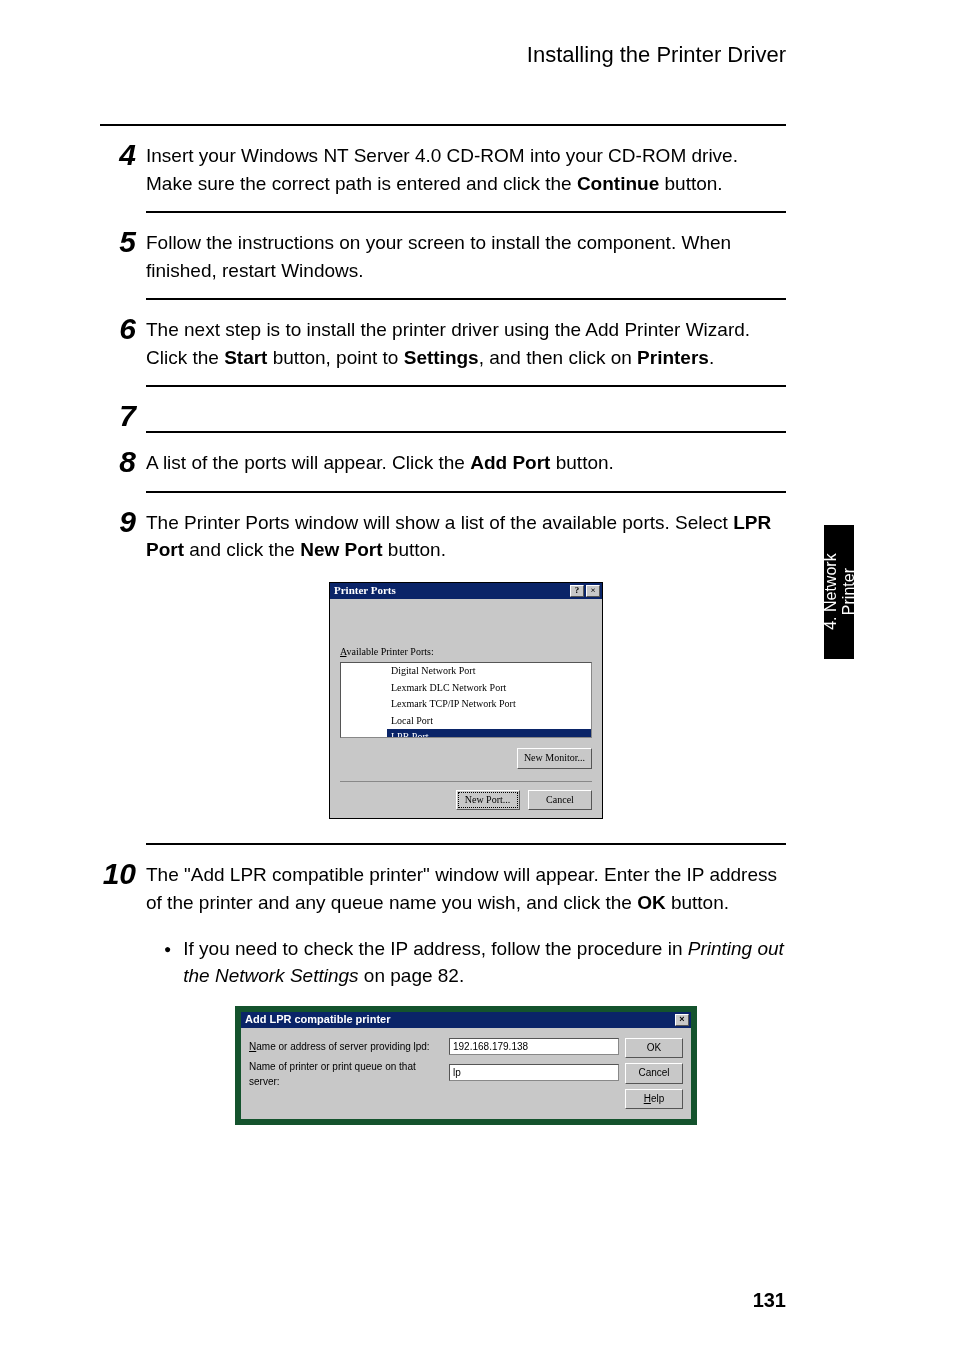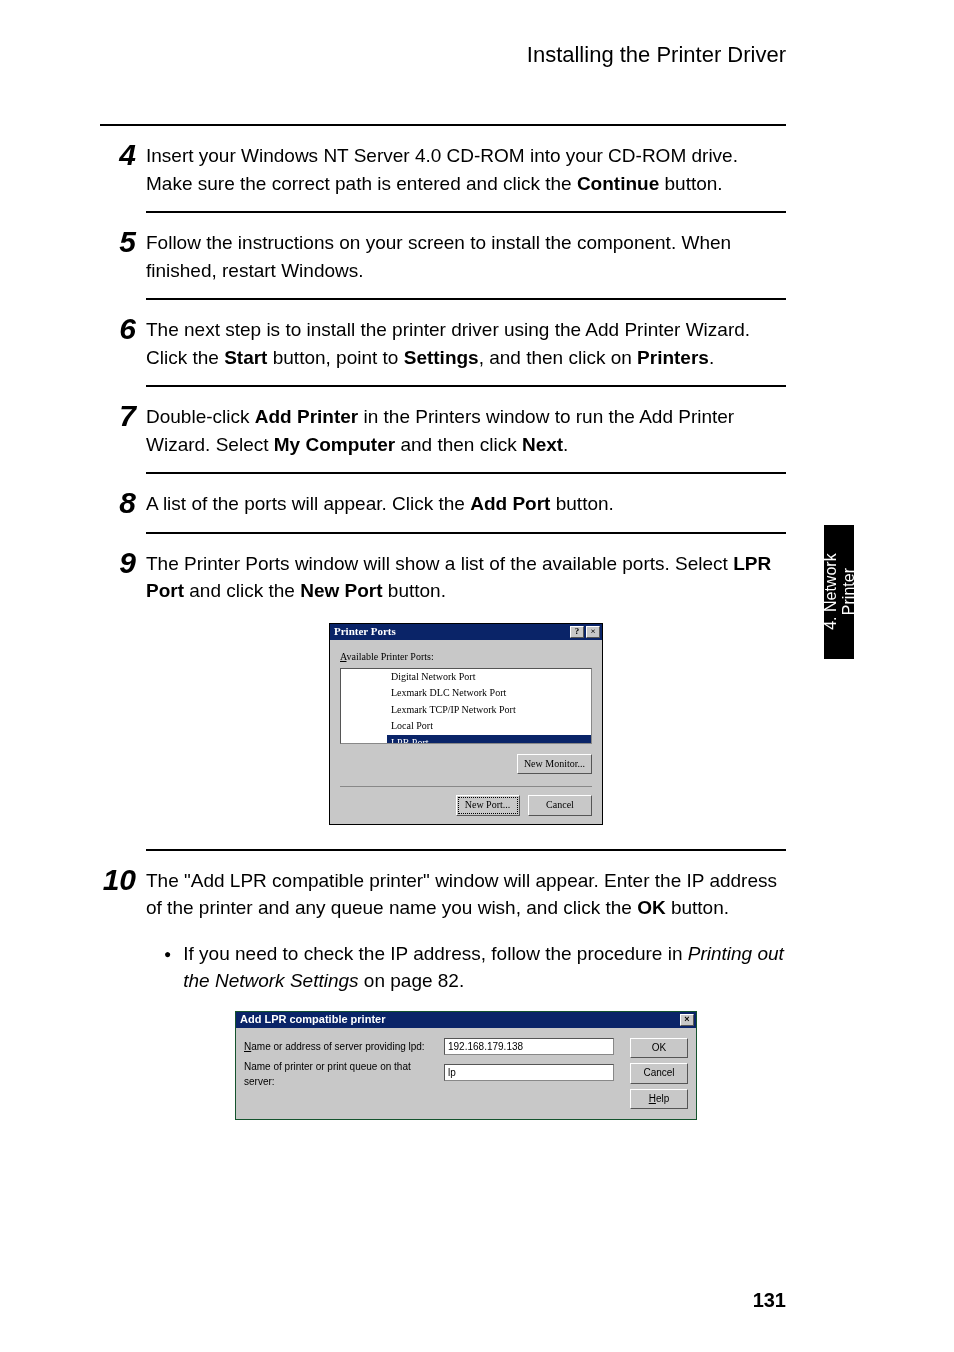--- a/index.html
+++ b/index.html
@@ -18,32 +18,32 @@
   .bullet-body { flex: 1; font-size: 19px; line-height: 1.45; }
   
   .side-tab { position: absolute; right: 32px; top: 525px; width: 30px; height: 134px; background: #000; color: #fff; display: flex; align-items: center; justify-content: center; }
   .side-tab-inner { transform: rotate(-90deg); white-space: nowrap; font-size: 16px; text-align: center; line-height: 1.1; }
   .page-number { position: absolute; right: 100px; bottom: 40px; font-weight: bold; font-size: 20px; }
   
   .dialog1 { width: 274px; margin: 18px auto 10px auto; border: 1px solid #000; background: #c8c8c8; font-family: Liberation Serif, serif; font-size: 10px; }
   .d1-titlebar { background: #0a2468; color: #fff; display: flex; align-items: center; justify-content: space-between; height: 16px; padding: 0 2px 0 4px; font-weight: bold; font-size: 11px; }
   .d1-titlebar-btns { display: flex; gap: 2px; }
   .tb-btn { width: 14px; height: 12px; background: #c8c8c8; border: 1px solid #fff; border-right-color: #555; border-bottom-color: #555; font-size: 9px; line-height: 9px; text-align: center; color: #000; font-weight: bold; }
-  .d1-body { padding: 10px 10px 6px 10px; }
+  .d1-body { padding: 10px 10px 6px 10px; margin-top: 36px; }
   .d1-label { margin-bottom: 3px; font-size: 10px; }
   .d1-list { background: #fff; border: 1px solid #888; border-top-color: #555; border-left-color: #555; height: 76px; overflow: hidden; padding-left: 46px; }
   .d1-list-item { padding: 1px 4px; font-size: 10px; }
   .d1-list-sel { background: #0a2468; color: #fff; }
   .d1-btn { display: inline-block; background: #c8c8c8; border: 1px solid #fff; border-right-color: #555; border-bottom-color: #555; padding: 2px 6px; min-width: 64px; text-align: center; font-size: 10px; }
   .d1-btn-focus { outline: 1px dotted #000; outline-offset: -3px; }
   .d1-row-right { text-align: right; margin-top: 10px; }
   .d1-hr { border: 0; border-top: 1px solid #888; margin: 12px 0 8px 0; }
   .d1-bottom { text-align: right; padding: 0 0 2px 0; }
   
-  .dialog2 { width: 462px; margin: 16px auto 0 auto; border: 1px solid #14532d; background: #c8c8c8; font-family: Tahoma, Arial, sans-serif; font-size: 10px; }
+  .dialog2 { width: 462px; margin: 16px auto 0 auto; border: 6px solid #14532d; background: #c8c8c8; font-family: Tahoma, Arial, sans-serif; font-size: 10px; }
   .d2-titlebar { background: #0a2468; color: #fff; display: flex; align-items: center; justify-content: space-between; height: 16px; padding: 0 2px 0 4px; font-weight: bold; font-size: 11px; }
   .d2-body { display: flex; padding: 10px 8px 10px 8px; }
   .d2-left { flex: 0 0 200px; display: flex; flex-direction: column; gap: 6px; padding-top: 2px; }
   .d2-lbl { font-size: 10px; }
   .d2-mid { flex: 0 0 170px; display: flex; flex-direction: column; gap: 9px; }
   .d2-input { background: #fff; border: 1px solid #888; border-top-color: #555; border-left-color: #555; height: 17px; padding: 1px 3px; font-size: 10px; }
   .d2-right { flex: 1; display: flex; flex-direction: column; gap: 5px; align-items: flex-end; }
   .d2-btn { background: #c8c8c8; border: 1px solid #fff; border-right-color: #555; border-bottom-color: #555; width: 58px; text-align: center; font-size: 10px; padding: 2px 0; }
   .underline-first::first-letter { text-decoration: underline; }
 </style>
@@ -76,23 +76,20 @@
     <div class="step">
       <div class="step-num">6</div>
       <div class="step-body">
         <span>The next step is to install the printer driver using the Add Printer Wizard. Click the </span><span class="bold">Start</span><span> button, point to </span><span class="bold">Settings</span><span>, and then click on </span><span class="bold">Printers</span><span>.</span>
       </div>
     </div>
 
     <hr class="rule">
     <div class="step">
       <div class="step-num">7</div>
-      <div class="step-body">
-        <span>Double-click </span><span class="bold">Add Printer</span><span> in the Printers window to run the Add Printer Wizard. Select </span><span class="bold">My Computer</span><span> and then click </span><span class="bold">Next</span><span>.</span>
-      </div>
     </div>
 
     <hr class="rule">
     <div class="step">
       <div class="step-num">8</div>
       <div class="step-body">
         <span>A list of the ports will appear. Click the </span><span class="bold">Add Port</span><span> button.</span>
       </div>
     </div>
 

